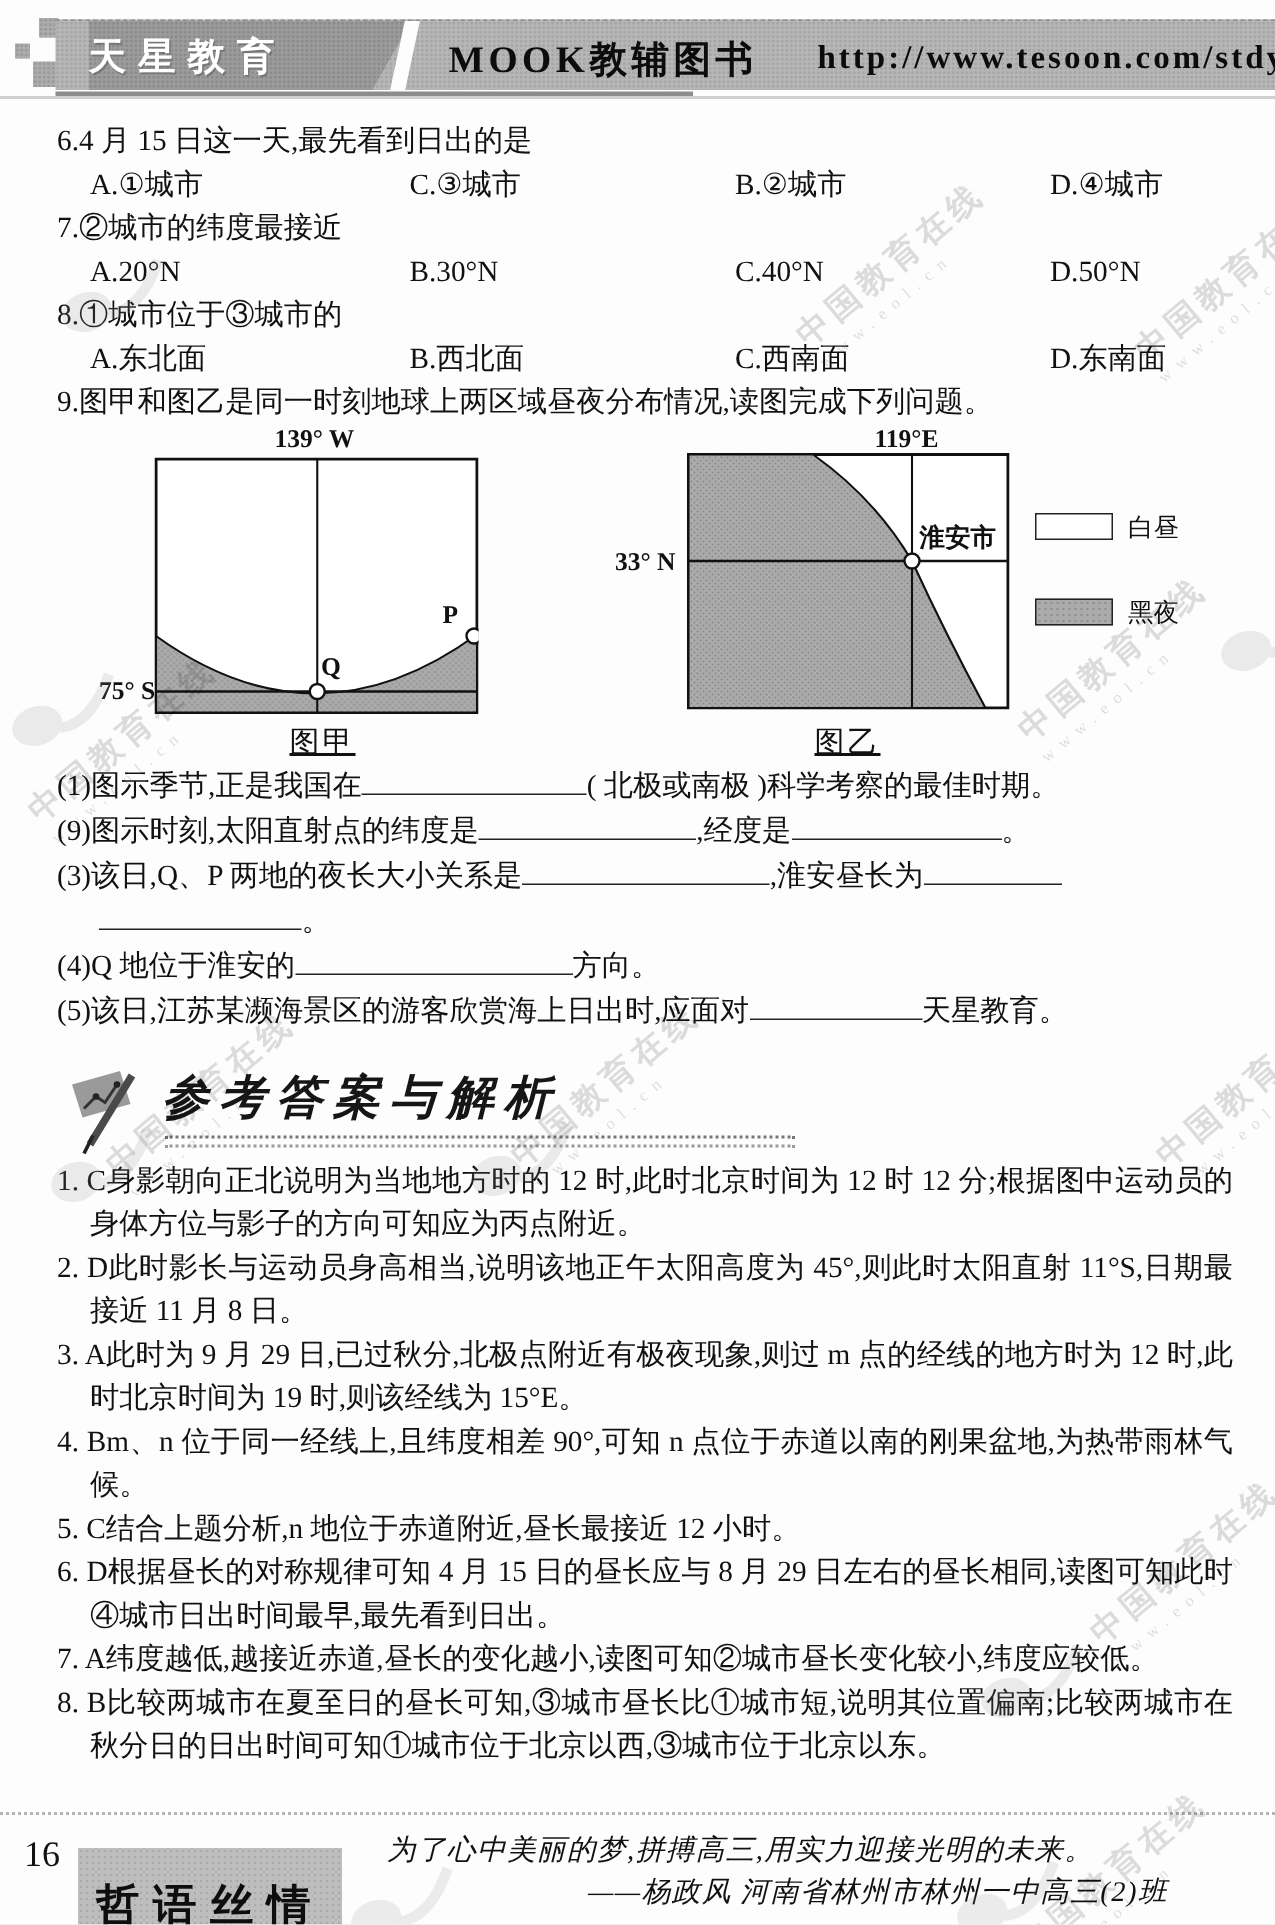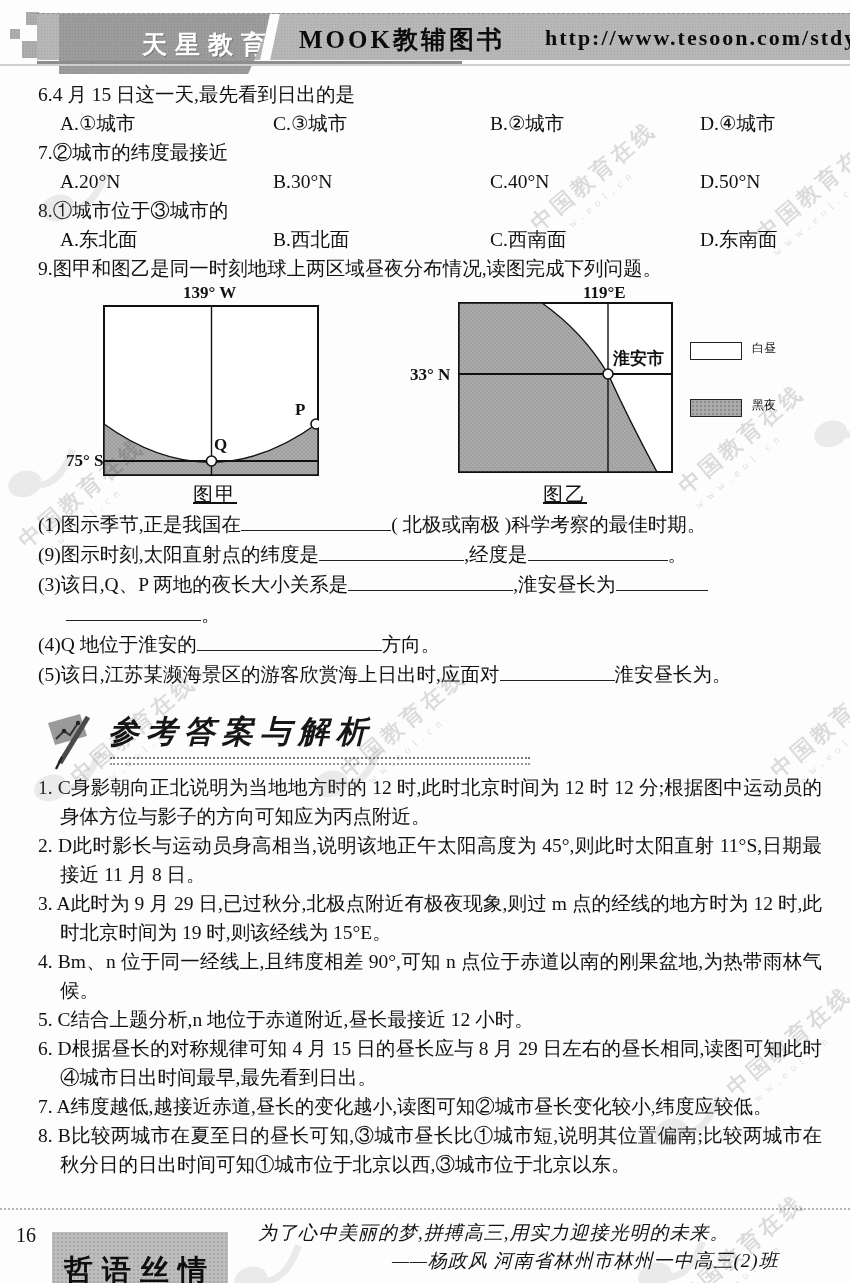--- a/index.html
+++ b/index.html
@@ -5,43 +5,43 @@
   html,body{margin:0;padding:0;background:#e8e8e8;}
   .page{position:relative;width:850px;height:1283px;background:#fdfdfd;overflow:hidden;
         font-family:"Liberation Serif","DejaVu Serif",serif;color:#111;}
 
   
   .deco-sq{position:absolute;background:#adadad;
      background-image:radial-gradient(#9a9a9a 1px,transparent 1px);background-size:3px 3px;}
   .banner{position:absolute;left:37px;top:13px;right:0;height:46px;background:#b7b7b7;
      background-image:radial-gradient(#a6a6a6 1px,transparent 1px);background-size:3px 3px;
      border-top:1px dashed #8f8f8f;}
-  .logo-patch{position:absolute;left:22px;top:0;width:215px;height:60px;background:#9c9c9c;
+  .logo-patch{position:absolute;left:22px;top:0;width:215px;height:46px;background:#9c9c9c;
      background-image:radial-gradient(#8b8b8b 1px,transparent 1px);background-size:3px 3px;
-     clip-path:polygon(0 0,100% 0,88% 100%,0 100%);display:flex;align-items:center;justify-content:flex-end;}
+     clip-path:polygon(0 0,100% 0,88% 100%,0 100%);display:flex;align-items:center;justify-content:flex-start;}
   .logo-text{font-size:25px;font-weight:bold;color:#fff;letter-spacing:8px;
      text-shadow:1px 1px 0 #777;font-family:"Liberation Sans",sans-serif;}
   .banner-divider{position:absolute;left:228px;top:0;width:10px;height:46px;background:#fdfdfd;transform:skewX(-12deg);}
   .series-title{position:absolute;left:262px;top:9px;font-size:25px;font-weight:bold;color:#0c0c0c;letter-spacing:3px;}
   .site-url{position:absolute;left:508px;top:11px;font-size:22px;font-weight:bold;letter-spacing:2px;color:#0c0c0c;}
   .banner-underline1{position:absolute;left:37px;top:61px;width:425px;height:4px;background:#8d8d8d;}
   .banner-underline2{position:absolute;left:0;top:64px;width:850px;height:2px;background:#cfcfcf;}
 
   
   .sec-questions{position:absolute;left:38px;right:26px;top:80px;font-size:19.5px;line-height:29px;}
   .qline{margin:0;white-space:nowrap;}
   .opts{display:grid;grid-template-columns:213px 217px 210px auto;padding-left:22px;margin:0;}
 
   
   .fig-area{position:absolute;left:0;top:283px;width:850px;height:229px;font-size:17px;}
   .fig-lab{position:absolute;font-weight:bold;white-space:nowrap;}
   .fig-cap{position:absolute;font-size:20px;letter-spacing:2px;text-decoration:underline;}
   .legend-box{position:absolute;width:50px;height:16px;border:1.5px solid #222;}
   .legend-night{background:#ababab;background-image:radial-gradient(#8d8d8d 1px,transparent 1px);background-size:4px 4px;}
-  .legend-lab{position:absolute;font-size:12px;}
+  .legend-lab{position:absolute;font-size:17px;}
 
   
   .sec-blanks{position:absolute;left:38px;right:26px;top:510px;font-size:19.5px;line-height:30px;}
   .blank-line{margin:0;}
   .bl{display:inline-block;border-bottom:1.6px solid #222;height:17px;vertical-align:baseline;}
   .w150{width:150px}.w145{width:145px}.w140{width:140px}.w165{width:165px}
   .w92{width:92px}.w135{width:135px}.w185{width:185px}.w115{width:115px}
   .cont{padding-left:28px;}
 
   
@@ -50,21 +50,21 @@
   .ans-title{position:absolute;left:108px;top:8px;font-size:31px;font-weight:bold;font-style:italic;
       letter-spacing:7px;color:#161616;}
   .ans-title-line1{position:absolute;left:110px;top:54px;width:420px;border-top:2px dotted #777;}
   .ans-title-line2{position:absolute;left:110px;top:60px;width:420px;border-top:2px dotted #999;}
   .sec-answers{position:absolute;left:38px;right:28px;top:773px;font-size:19.5px;line-height:29px;}
   .ans{margin:0;padding-left:22px;text-indent:-22px;text-align:justify;}
   .ans-label{white-space:nowrap;}
 
   
   .footer{position:absolute;left:0;top:1208px;width:850px;height:75px;border-top:2px dotted #b5b5b5;}
-  .page-num{position:absolute;left:16px;top:14px;font-size:20px;}
+  .page-num{position:absolute;left:16px;top:14px;font-size:24px;}
   .col-title{position:absolute;left:52px;top:22px;padding:19px 12px;background:#bdbdbd;
       background-image:radial-gradient(#a9a9a9 1px,transparent 1px);background-size:4px 4px;
       font-size:29px;font-weight:bold;letter-spacing:9px;color:#0e0e0e;}
   .quote{position:absolute;left:258px;top:10px;font-size:19px;font-style:italic;letter-spacing:1px;}
   .attribution{position:absolute;left:392px;top:38px;font-size:19px;font-style:italic;letter-spacing:1px;}
 
   
   .wm{position:absolute;opacity:0.13;transform:rotate(-40deg);transform-origin:left bottom;
       white-space:nowrap;pointer-events:none;color:#000;}
   .wm .t1{font-size:22px;letter-spacing:4px;font-weight:bold;display:block;}
@@ -164,21 +164,21 @@
     <div class="legend-box legend-night" style="left:690px;top:116px;"></div>
     <span class="legend-lab" style="left:752px;top:114px;">黑夜</span>
   </div>
 
   <div class="sec-blanks">
     <p class="blank-line"><span>(1)图示季节,正是我国在</span><span class="bl w150"></span><span>( 北极或南极 )科学考察的最佳时期。</span></p>
     <p class="blank-line"><span>(9)图示时刻,太阳直射点的纬度是</span><span class="bl w145"></span><span>,经度是</span><span class="bl w140"></span><span>。</span></p>
     <p class="blank-line"><span>(3)该日,Q、P 两地的夜长大小关系是</span><span class="bl w165"></span><span>,淮安昼长为</span><span class="bl w92"></span></p>
     <p class="blank-line cont"><span class="bl w135"></span><span>。</span></p>
     <p class="blank-line"><span>(4)Q 地位于淮安的</span><span class="bl w185"></span><span>方向。</span></p>
-    <p class="blank-line"><span>(5)该日,江苏某濒海景区的游客欣赏海上日出时,应面对</span><span class="bl w115"></span><span>淮安昼长为。</span></p>
+    <p class="blank-line"><span>(5)该日,江苏某濒海景区的游客欣赏海上日出时,应面对</span><span class="bl w115"></span><span>天星教育。</span></p>
   </div>
 
   <div class="ans-header">
     <svg class="ans-icon" width="62" height="62" viewBox="0 0 62 62">
       <polygon points="4,14 36,5 43,27 11,36" fill="#9a9a9a"></polygon>
       <polyline points="12,30 20,22 26,26 34,14" fill="none" stroke="#333" stroke-width="2"></polyline>
       <circle cx="20" cy="22" r="2.2" fill="#222"></circle>
       <circle cx="34" cy="14" r="2.2" fill="#222"></circle>
       <line x1="16" y1="54" x2="44" y2="8" stroke="#4a4a4a" stroke-width="5"></line>
       <line x1="12" y1="60" x2="18" y2="48" stroke="#222" stroke-width="2.4"></line>

